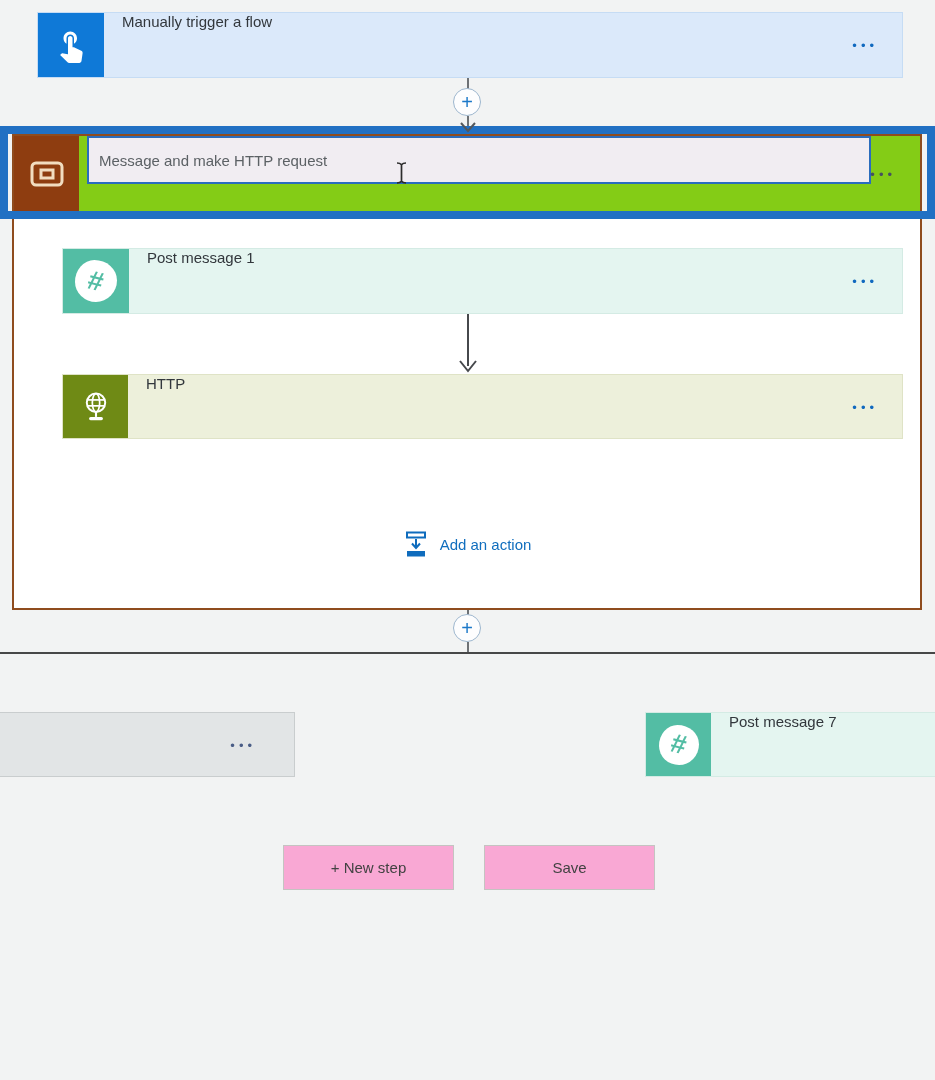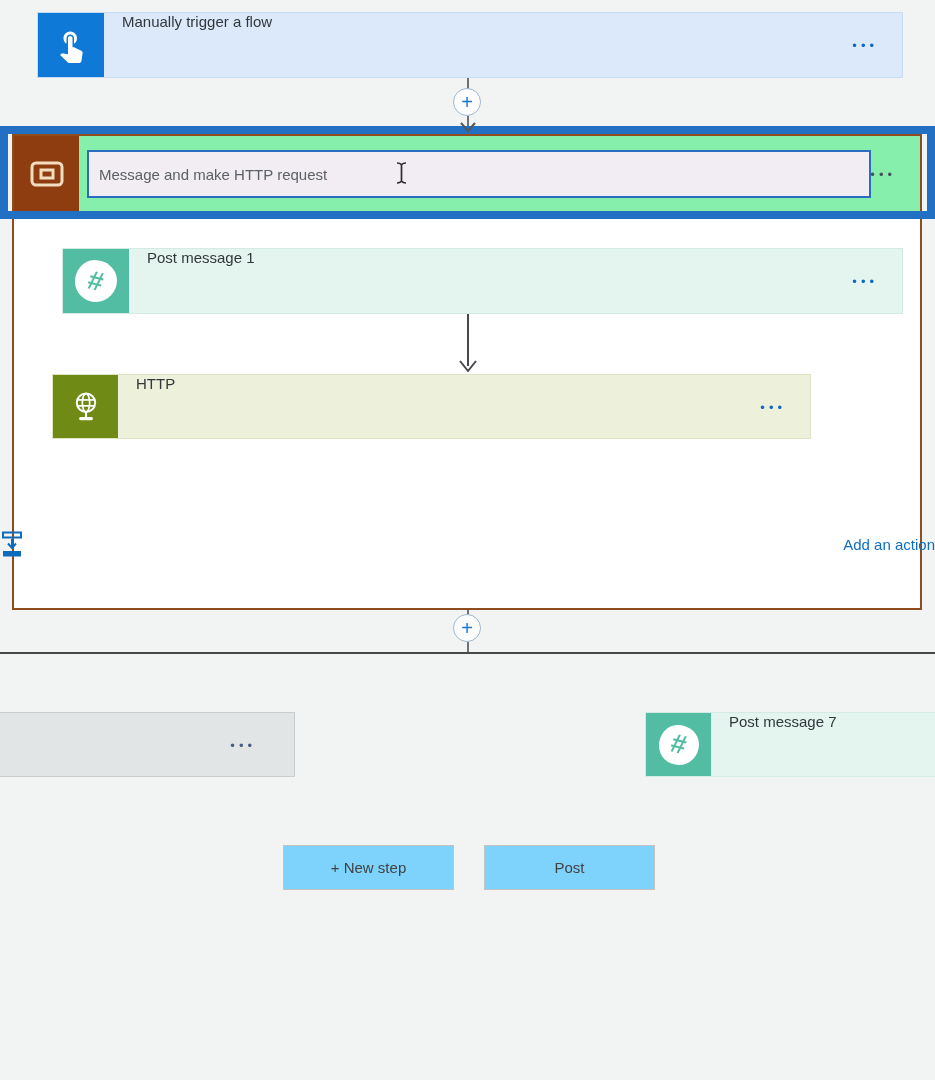--- a/index.html
+++ b/index.html
@@ -22,49 +22,49 @@
                display:flex;align-items:center;justify-content:center;cursor:pointer;z-index:2;box-sizing:border-box;padding:0;}
   .arrowhead{position:absolute;z-index:6;}
 
   
   .annotation{position:absolute;left:0;top:126px;width:935px;height:93px;border:8px solid #2170c3;
               box-sizing:border-box;pointer-events:none;z-index:5;}
 
   
   .scope{position:absolute;left:12px;top:134px;width:910px;height:476px;background:#ffffff;
          border:2px solid #8f4c1e;box-sizing:border-box;z-index:1;}
-  .scope-header{position:relative;display:flex;align-items:center;height:76px;background:#86efac;}
+  .scope-header{position:relative;display:flex;align-items:flex-start;height:76px;background:#84cc16;}
   .scope-header .icon-square{width:65px;background:#8e3d10;}
   .scope-title-input{margin-left:8px;width:760px;height:44px;border:2px solid #2a6cbd;background:#f1edf2;
                      color:#5c6165;font-size:15px;padding:0 10px;font-family:inherit;outline:none;box-sizing:content-box;}
   .ellipsis.slate{color:#47525e;}
 
   .action-card{z-index:2;}
   .post5-card{left:62px;top:248px;width:841px;height:66px;background:#e4f5f0;border:1px solid #d4ebe4;}
   .post5-card .icon-square{width:66px;background:#53bda4;}
-  .http-card{left:52px;top:374px;width:759px;height:65px;background:#edf0db;border:1px solid #dfe3c6;}
+  .http-card{left:62px;top:374px;width:841px;height:65px;background:#edf0db;border:1px solid #dfe3c6;}
   .http-card .icon-square{width:65px;background:#6f8a15;}
 
   .slack-blob{width:42px;height:42px;background:#fff;border-radius:46% 54% 50% 50%/52% 48% 52% 48%;
               display:flex;align-items:center;justify-content:center;}
   .slack-blob.small{width:40px;height:40px;}
   .slack-hash{color:#53bda4;font-size:27px;font-weight:700;transform:rotate(14deg);line-height:1;}
 
   .add-action{position:absolute;left:0;top:531px;width:935px;display:flex;align-items:center;
-              justify-content:space-between;gap:12px;cursor:pointer;z-index:2;}
+              justify-content:center;gap:12px;cursor:pointer;z-index:2;}
   .add-action-label{color:#106ebe;font-size:15px;}
 
   .divider{position:absolute;left:0;top:652px;width:935px;height:2px;background:#474747;}
 
   .gray-card{left:-60px;top:712px;width:355px;height:65px;background:#e2e5e6;border:1px solid #c9cdce;}
   .ellipsis.navy{color:#4a5d86;right:36px;}
   .post4-card{left:645px;top:712px;width:330px;height:65px;background:#e4f5f0;border:1px solid #d4ebe4;}
   .post4-card .icon-square{width:65px;background:#53bda4;}
 
-  .btn{position:absolute;top:845px;width:171px;height:45px;background:#7dd3fc;border:1px solid #c5c3c1;
+  .btn{position:absolute;top:845px;width:171px;height:45px;background:#f9a8d4;border:1px solid #c5c3c1;
        font-size:15px;color:#424242;display:flex;align-items:center;justify-content:center;
        cursor:pointer;font-family:inherit;}
   .btn-newstep{left:283px;}
   .btn-save{left:484px;}
 
   .cursor-ibeam{position:absolute;left:395px;top:161px;z-index:10;pointer-events:none;}
 </style>
 </head>
 <body>
 
@@ -158,15 +158,15 @@
   <div class="card post4-card">
     <div class="icon-square">
       <div class="slack-blob small">
           <span class="slack-hash">#</span>
         </div>
     </div>
     <span class="card-label">Post message 7</span>
   </div>
 
   <button class="btn btn-newstep">+ New step</button>
-  <button class="btn btn-save">Post</button>
+  <button class="btn btn-save">Save</button>
 
 </div>
 
 </body></html>

